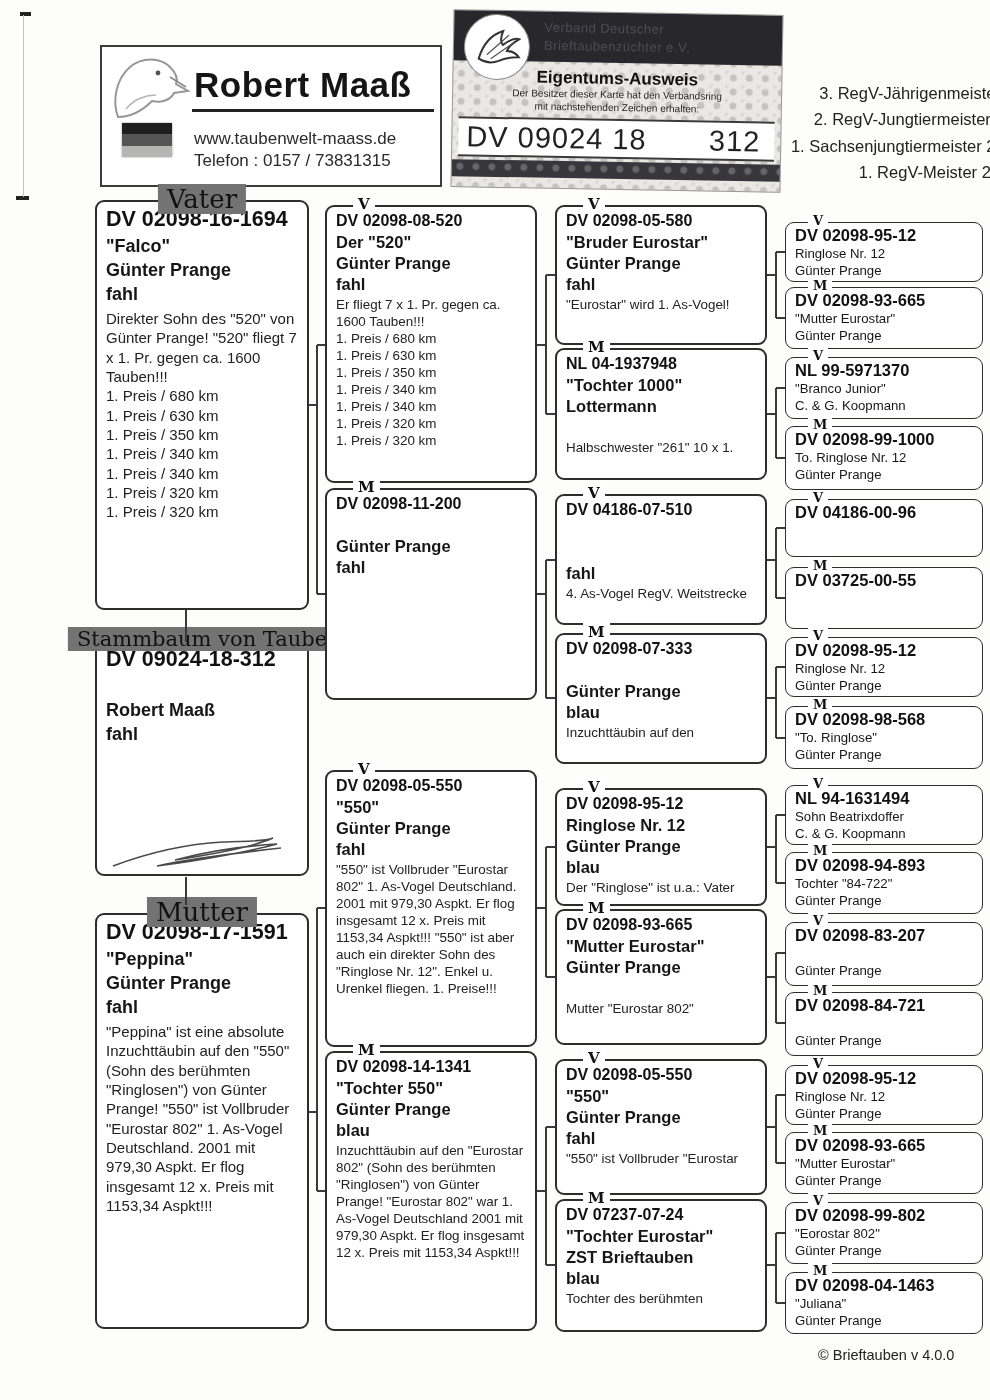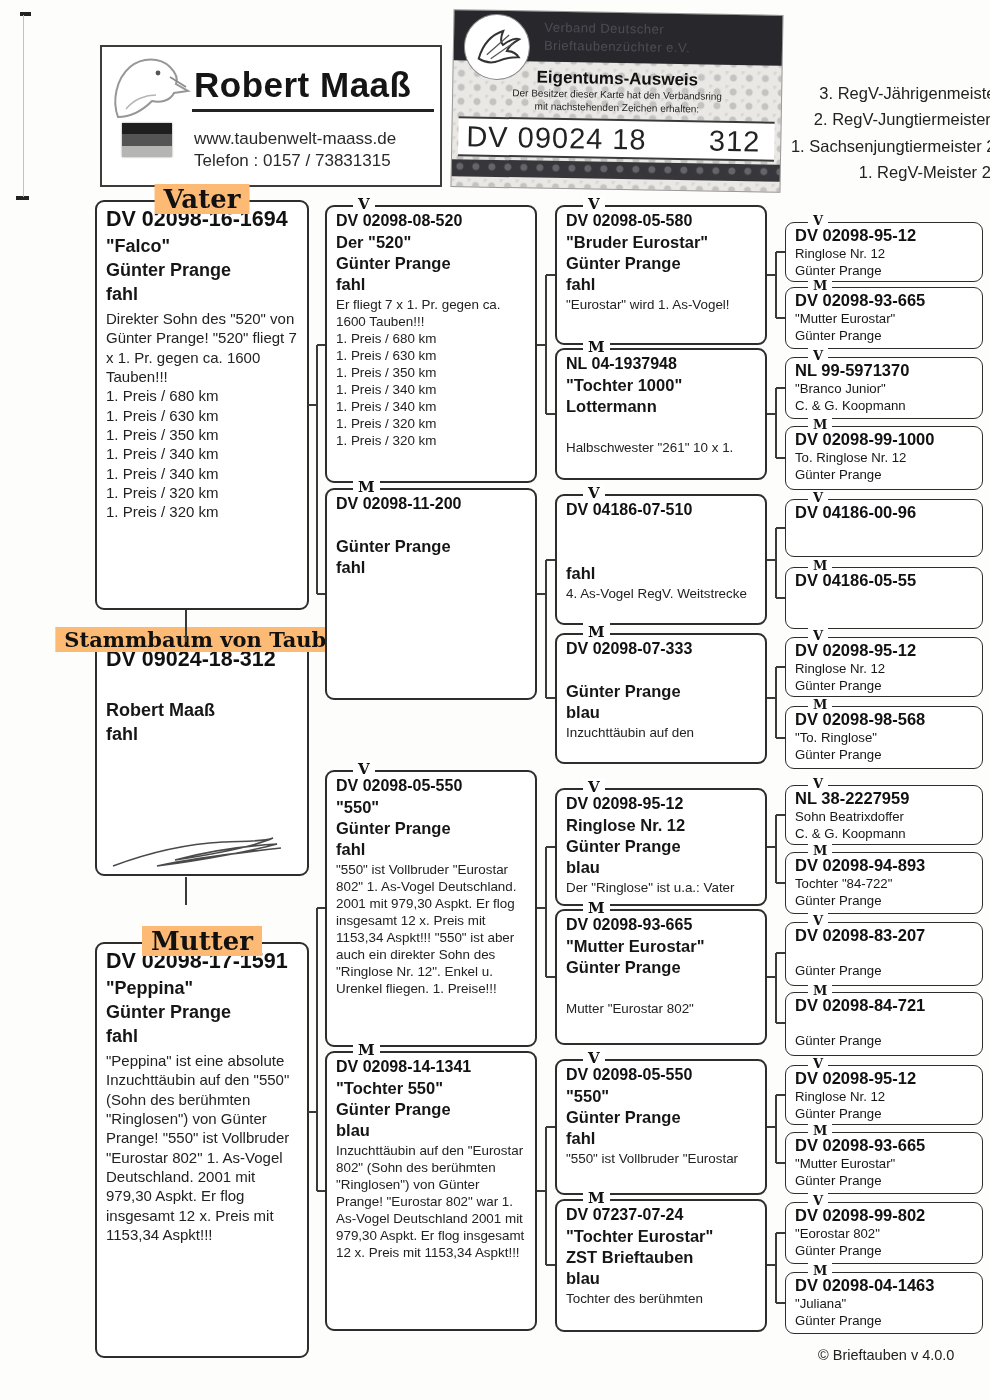--- a/index.html
+++ b/index.html
@@ -40,35 +40,35 @@
   .ring-strip span{font-size:29px;color:#222;letter-spacing:1px;}
   .card-bottom{margin-top:3px;height:17px;background:#37373b;
         background-image:radial-gradient(circle at 8px 7px, rgba(120,120,125,.7) 3px, transparent 4px);
         background-size:16px 14px;}
   
   #awards{position:absolute;right:-10px;top:80px;width:240px;text-align:right;
           font-size:16.5px;line-height:1.6;color:#222;}
   
   .pbox{position:absolute;background:#fff;border:2px solid #2d2d2d;border-radius:9px;
         box-sizing:border-box;padding:5px 8px 3px 9px;}
-  .boxlabel{position:absolute;top:-18px;left:50%;transform:translateX(-50%);background:#fdba74;
-            padding:0 9px;font-family:"DejaVu Serif",serif;font-weight:bold;font-size:26px;
+  .boxlabel{position:absolute;top:-18px;left:50%;transform:translateX(-50%);background:#737373;
+            padding:0 9px;font-family:"DejaVu Serif",serif;font-weight:normal;font-size:26px;
             white-space:nowrap;color:#111;}
   .boxlabel.small{font-size:21px;top:-15px;}
   .marker{position:absolute;top:-12px;left:26px;background:#fff;padding:0 5px;
           font-family:"DejaVu Serif",serif;font-weight:bold;font-size:15px;color:#111;}
   .g4 .marker{left:22px;top:-10px;font-size:13px;}
   .ring{font-weight:bold;color:#111;}
   .bl{font-weight:bold;color:#161616;}
   .note{white-space:pre-line;color:#222;}
   
   .c1{left:95px;width:214px;}
   #vaterbox{top:200px;height:410px;}
   #rootbox{top:640px;height:236px;}
-  #mutterbox{top:942px;height:416px;}
+  #mutterbox{top:913px;height:416px;}
   .c1 .ring{font-size:21.5px;margin-bottom:3px;}
   .c1 .bl{font-size:18px;line-height:1.33;min-height:24px;}
   .c1 .note{font-size:15px;line-height:1.29;margin-top:2px;}
   #signature{position:absolute;left:8px;bottom:2px;}
   
   .g2{left:325px;width:212px;}
   .g3{left:555px;width:212px;}
   .g2 .ring,.g3 .ring{font-size:16px;margin-bottom:2px;}
   .g2 .bl,.g3 .bl{font-size:16.5px;line-height:1.28;min-height:21px;}
   .g2 .note,.g3 .note{font-size:13.4px;line-height:1.27;margin-top:1px;}
@@ -315,39 +315,39 @@
       <div class="bl">Günter Prange</div>
     </div>
     <div class="pbox g4 g4b4">
       <span class="marker">V</span>
       <div class="ring">DV 04186-00-96</div>
       <div class="bl"></div>
       <div class="bl"></div>
     </div>
     <div class="pbox g4 g4b5">
       <span class="marker">M</span>
-      <div class="ring">DV 04186-05-55</div>
+      <div class="ring">DV 03725-00-55</div>
       <div class="bl"></div>
       <div class="bl"></div>
     </div>
     <div class="pbox g4 g4b6">
       <span class="marker">V</span>
       <div class="ring">DV 02098-95-12</div>
       <div class="bl">Ringlose Nr. 12</div>
       <div class="bl">Günter Prange</div>
     </div>
     <div class="pbox g4 g4b7">
       <span class="marker">M</span>
       <div class="ring">DV 02098-98-568</div>
       <div class="bl">"To. Ringlose"</div>
       <div class="bl">Günter Prange</div>
     </div>
     <div class="pbox g4 g4b8">
       <span class="marker">V</span>
-      <div class="ring">NL 38-2227959</div>
+      <div class="ring">NL 94-1631494</div>
       <div class="bl">Sohn Beatrixdoffer</div>
       <div class="bl">C. &amp; G. Koopmann</div>
     </div>
     <div class="pbox g4 g4b9">
       <span class="marker">M</span>
       <div class="ring">DV 02098-94-893</div>
       <div class="bl">Tochter "84-722"</div>
       <div class="bl">Günter Prange</div>
     </div>
     <div class="pbox g4 g4b10">

